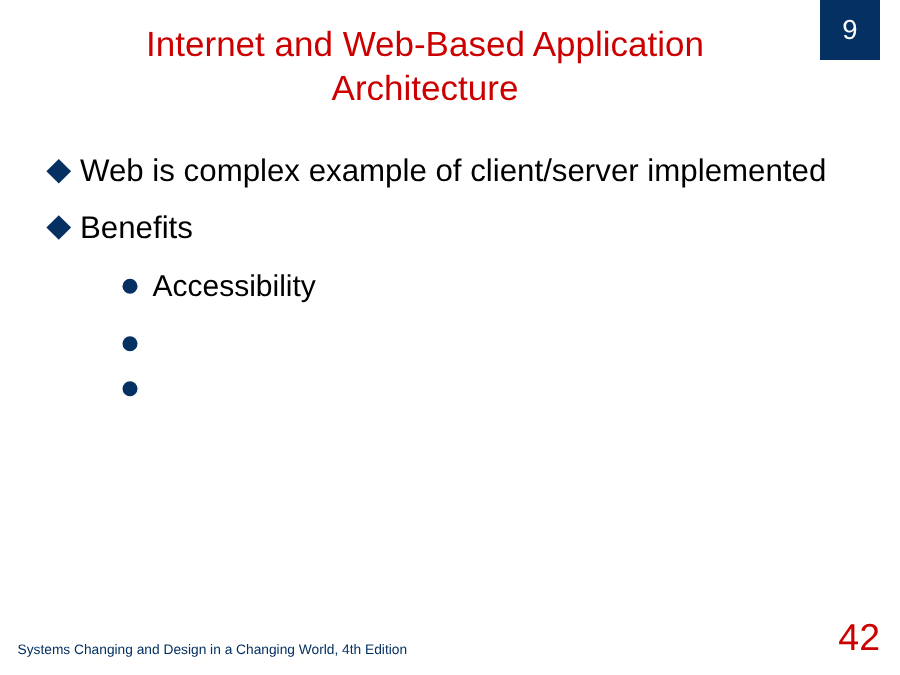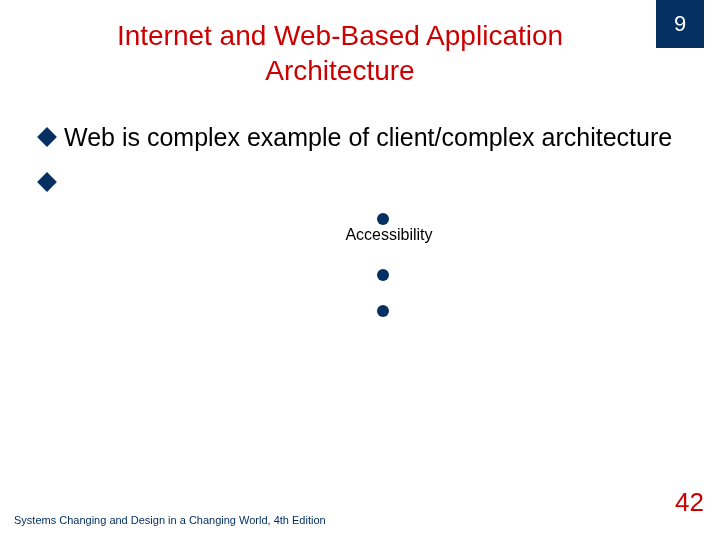--- a/index.html
+++ b/index.html
@@ -44,71 +44,71 @@
     flex: 0 0 14px;
     margin-top: 8px;
     margin-right: 10px;
   }
   .sublist {
     margin-left: 58px;
     margin-top: 6px;
   }
   .lvl2 {
     display: flex;
-    align-items: center;
+    align-items: flex-start;
     margin: 16px 0;
-    font-size: 16px;
+    font-size: 24px;
     line-height: 1.25;
-    flex-direction: column;
   }
   .dot {
     width: 12px;
     height: 12px;
     border-radius: 50%;
     background: #053162;
     flex: 0 0 12px;
     margin-top: 8px;
     margin-right: 12px;
   }
   .footer-left {
     position: absolute;
     left: 14px;
     bottom: 14px;
     font-size: 11px;
     color: #053162;
   }
   .footer-right {
     position: absolute;
     right: 16px;
-    bottom: 22px;
-    font-size: 26px;
+    bottom: 12px;
+    font-size: 30px;
     color: #cc0000;
   }
 </style>
 </head>
 <body>
 
 <div class="slide">
 
   <div class="chapter-badge">
     <span>9</span>
   </div>
 
   <h1 class="title">Internet and Web-Based Application Architecture</h1>
 
   <div class="content">
 
     <div class="lvl1">
       <span class="diamond"></span>
-      <span>Web is complex example of client/complex architecture</span>
+      <span>Web is complex example of client/server implemented</span>
     </div>
 
 
     <div class="lvl1">
       <span class="diamond"></span>
+      <span>Benefits</span>
     </div>
 
     <div class="sublist">
       <div class="lvl2">
         <span class="dot"></span>
         <span>Accessibility</span>
       </div>
       <div class="lvl2">
         <span class="dot"></span>
       </div>

